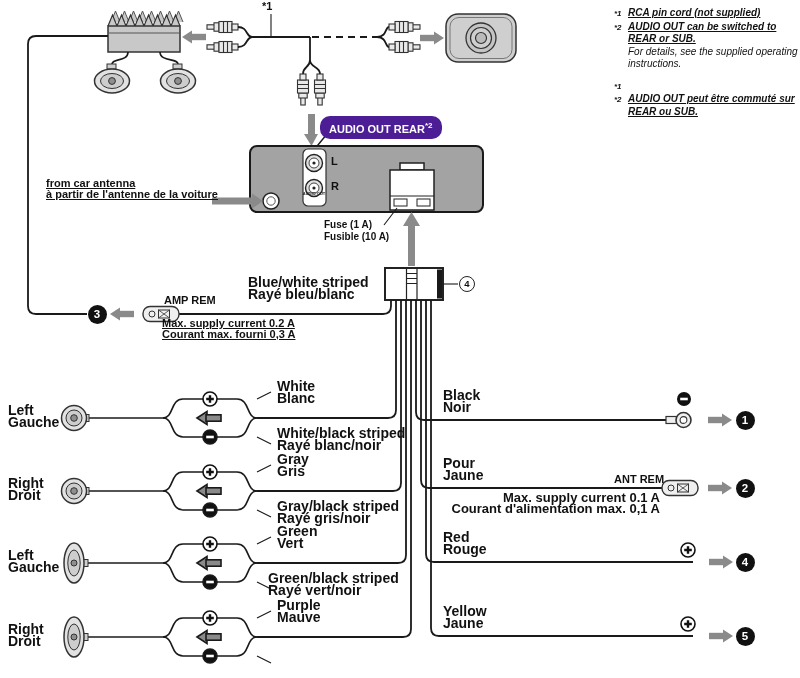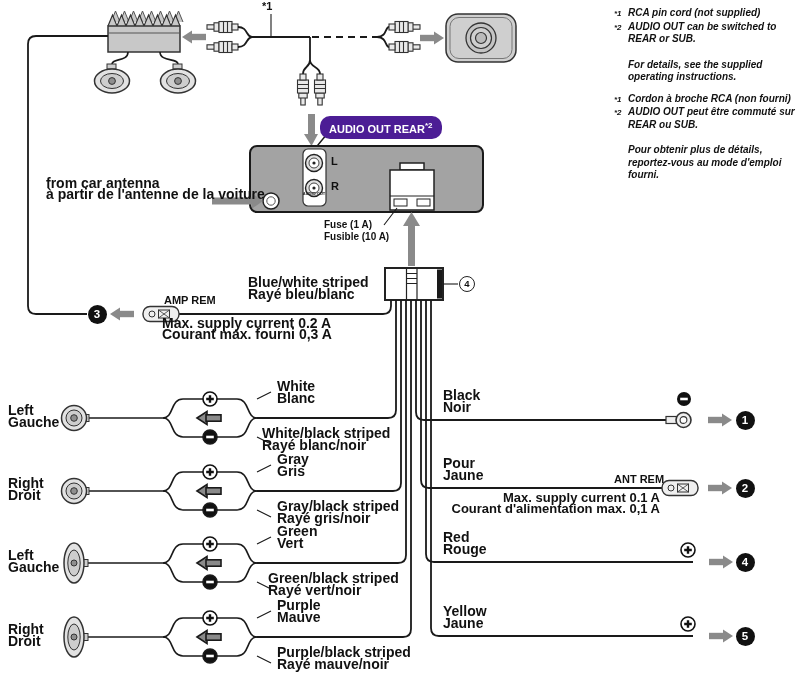--- a/index.html
+++ b/index.html
@@ -1,38 +1,38 @@
 <!DOCTYPE html>
 <html><head>
 <meta charset="utf-8">
 <style>
   html,body{margin:0;padding:0;background:#fff;}
   .stage{position:relative;width:800px;height:678px;background:#fff;overflow:hidden;
          font-family:"Liberation Sans",sans-serif;color:#111;}
   .stage svg{position:absolute;left:0;top:0;}
   .lbl{position:absolute;font-weight:bold;font-size:14px;line-height:11.5px;color:#111;white-space:nowrap;}
-  .sm{font-size:14px;line-height:10.5px;}
+  .sm{font-size:11px;line-height:10.5px;text-decoration:underline;}
   .big{font-size:11px;}
   .rnote{position:absolute;right:140px;top:493px;text-align:right;font-weight:bold;
          font-size:13px;line-height:10.5px;white-space:nowrap;}
   .ref{position:absolute;width:19px;height:19px;border-radius:50%;background:#111;color:#fff;
        font-weight:bold;font-size:11.5px;line-height:19px;text-align:center;}
   .refo{position:absolute;left:459px;top:276px;width:14px;height:14px;border-radius:50%;background:#fff;
         border:1.5px solid #222;color:#111;font-weight:bold;font-size:9.5px;line-height:14px;text-align:center;}
   .badge{position:absolute;left:320px;top:116px;background:#4c1d95;color:#fff;border-radius:10px;
          padding:0 9px;font-weight:bold;font-size:11px;line-height:19px;white-space:nowrap;}
   .badge sup{font-size:8px;}
   .tiny{position:absolute;left:302px;top:192px;width:24px;font-weight:bold;font-size:4px;
         line-height:4.5px;text-align:center;color:#222;}
   .footnotes{position:absolute;left:614px;top:7px;width:186px;font-style:italic;font-size:10px;line-height:12.5px;}
   .fn-entry{display:flex;}
   .fn-gap{margin-top:9px;}
   .fn-marker{flex:0 0 14px;font-size:8px;font-weight:bold;padding-top:1px;}
-  .fn-main{display:block;font-weight:bold;}
-  .fn-note{display:block;font-weight:bold;margin-top:13px;}
+  .fn-main{display:block;font-weight:bold;text-decoration:underline;}
+  .fn-note{display:block;font-weight:normal;}
 </style>
 </head>
 <body>
 
 <div class="stage">
 
 <svg width="800" height="678" viewBox="0 0 800 678">
   <defs>
     <g id="arrL" fill="#8a8a8a">
           <polygon points="0,0 10,-6.5 10,6.5"></polygon>
@@ -257,33 +257,32 @@
 
 <div class="refo">4</div>
 
 <div class="lbl big" style="left:164px;top:295px">AMP REM</div>
 <div class="lbl" style="left:248px;top:277px"><span>Blue/white striped</span><br><span>Rayé bleu/blanc</span></div>
 <div class="lbl sm" style="left:162px;top:318px"><span>Max. supply current 0.2 A</span><br><span>Courant max. fourni 0,3 A</span></div>
 <div class="ref" style="left:87.5px;top:304.5px">3</div>
 
 <div class="lbl" style="left:8px;top:405px"><span>Left</span><br><span>Gauche</span></div>
 <div class="lbl" style="left:277px;top:381px"><span>White</span><br><span>Blanc</span></div>
-<div class="lbl" style="left:262px;top:428px"><span>White/black striped</span><br><span>Rayé blanc/noir</span></div>
+<div class="lbl" style="left:277px;top:428px"><span>White/black striped</span><br><span>Rayé blanc/noir</span></div>
 
 <div class="lbl" style="left:8px;top:478px"><span>Right</span><br><span>Droit</span></div>
 <div class="lbl" style="left:277px;top:454px"><span>Gray</span><br><span>Gris</span></div>
 <div class="lbl" style="left:277px;top:501px"><span>Gray/black striped</span><br><span>Rayé gris/noir</span></div>
 
 <div class="lbl" style="left:8px;top:550px"><span>Left</span><br><span>Gauche</span></div>
 <div class="lbl" style="left:277px;top:526px"><span>Green</span><br><span>Vert</span></div>
 <div class="lbl" style="left:268px;top:573px"><span>Green/black striped</span><br><span>Rayé vert/noir</span></div>
 
 <div class="lbl" style="left:8px;top:624px"><span>Right</span><br><span>Droit</span></div>
 <div class="lbl" style="left:277px;top:600px"><span>Purple</span><br><span>Mauve</span></div>
-<div class="lbl" style="left:277px;top:647px"><span>Purple/black striped</span><br><span>Rayé mauve/noir</span></div>
 
 <div class="lbl" style="left:443px;top:390px"><span>Black</span><br><span>Noir</span></div>
 <div class="ref" style="left:735.5px;top:410.5px">1</div>
 
 <div class="lbl" style="left:443px;top:458px"><span>Pour</span><br><span>Jaune</span></div>
 <div class="lbl big" style="left:614px;top:474px">ANT REM</div>
 <div class="rnote"><span>Max. supply current 0.1 A</span><br><span>Courant d'alimentation max. 0,1 A</span></div>
 <div class="ref" style="left:735.5px;top:478.5px">2</div>
 
 <div class="lbl" style="left:443px;top:532px"><span>Red</span><br><span>Rouge</span></div>
@@ -301,26 +300,22 @@
       </div>
   <div class="fn-entry">
         <span class="fn-marker">*2</span>
         <span class="fn-body">
           <span class="fn-main">AUDIO OUT can be switched to REAR or SUB.</span>
           <span class="fn-note">For details, see the supplied operating instructions.</span>
         </span>
       </div>
   <div class="fn-entry fn-gap">
         <span class="fn-marker">*1</span>
-        <span class="fn-body">
-          <span class="fn-main">Cordon à broche RCA (non fourni)</span>
-        </span>
       </div>
   <div class="fn-entry">
         <span class="fn-marker">*2</span>
         <span class="fn-body">
           <span class="fn-main">AUDIO OUT peut être commuté sur REAR ou SUB.</span>
-          <span class="fn-note">Pour obtenir plus de détails, reportez-vous au mode d'emploi fourni.</span>
         </span>
       </div>
 </div>
 
 </div>
 
 </body></html>

